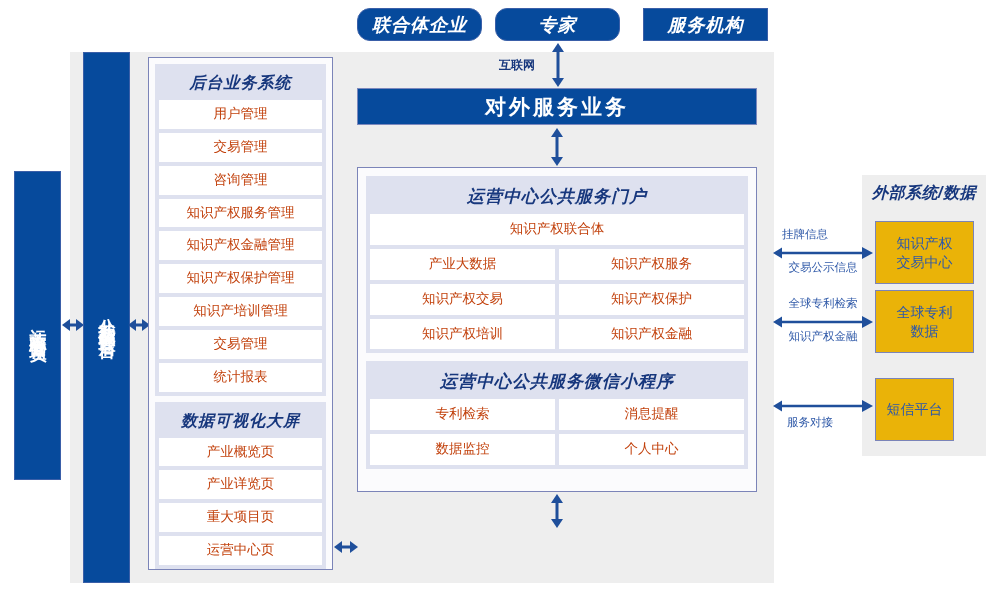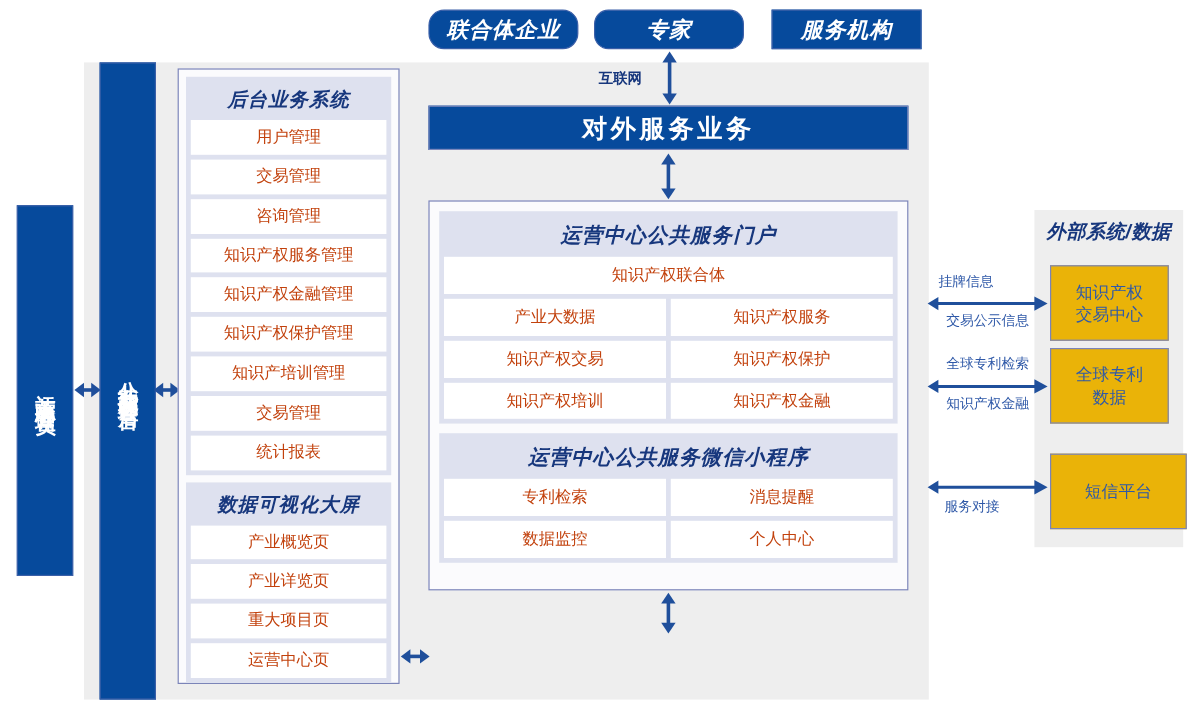--- a/index.html
+++ b/index.html
@@ -316,21 +316,21 @@
   <div class="abs ext-panel" style="left:862px; top:175px; width:124px; height:281px;">
     <div class="ext-title">外部系统/数据</div>
   </div>
 
   <div class="abs ext-box" style="left:875px; top:221px; width:99px; height:63px;">
     <span id="ext0">知识产权<br>交易中心</span>
   </div>
   <div class="abs ext-box" style="left:875px; top:290px; width:99px; height:63px;">
     <span id="ext1">全球专利<br>数据</span>
   </div>
-  <div class="abs ext-box" style="left:875px; top:378px; width:114px; height:63px;">
+  <div class="abs ext-box" style="left:875px; top:378px; width:79px; height:63px;">
     <span id="ext2">短信平台</span>
   </div>
 
   <div class="abs" style="left:773px; top:243px; width:100px; height:20px;">
     <svg width="100" height="20" class="arrow-svg" viewBox="0 0 100 20">
       <line x1="6" y1="10" x2="94" y2="10" stroke="#1f4f9b" stroke-width="2.5"></line>
       <path d="M0,10 L9,4.5 L9,15.5 Z" fill="#1f4f9b"></path>
       <path d="M100,10 L89,4 L89,16 Z" fill="#1f4f9b"></path>
     </svg>
   </div>

